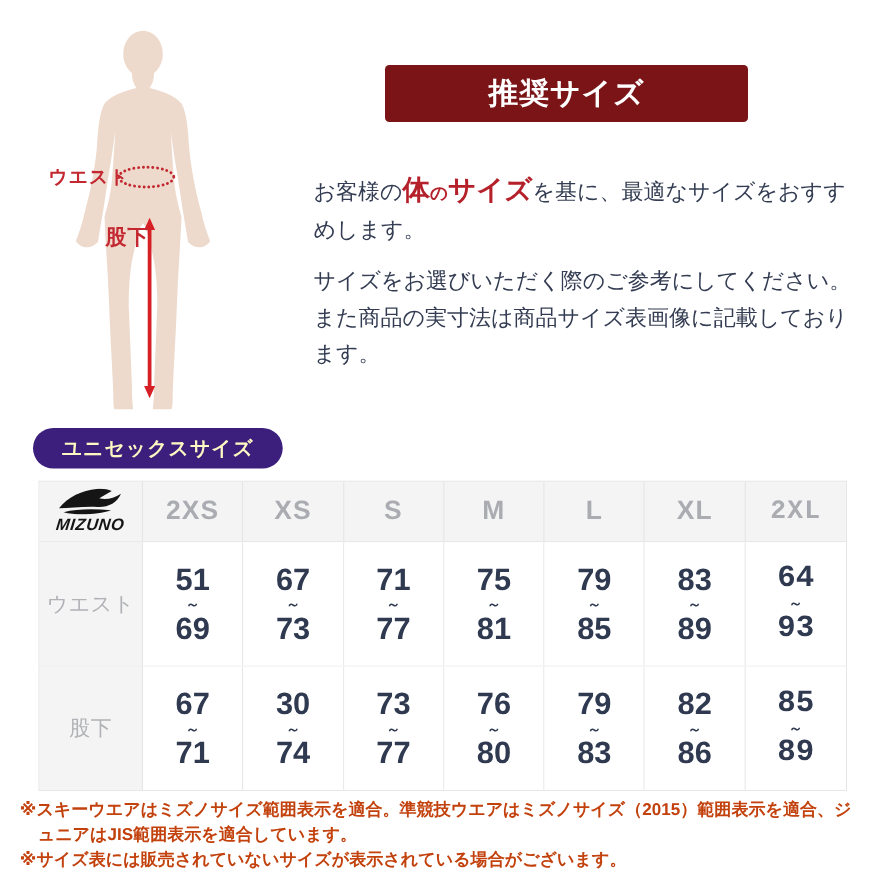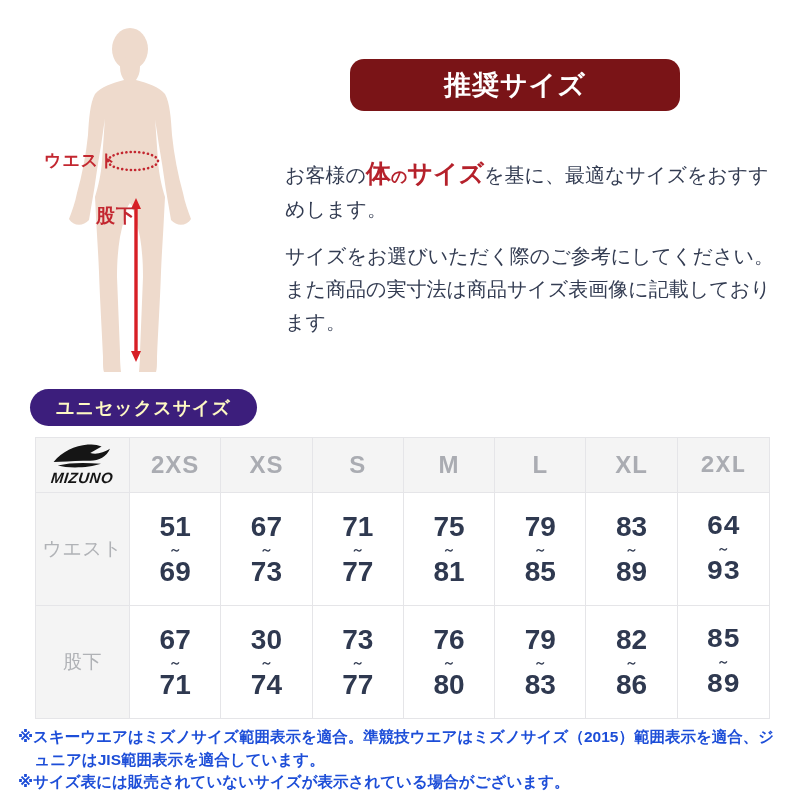--- a/index.html
+++ b/index.html
@@ -7,21 +7,21 @@
         font-family:"Liberation Sans","DejaVu Sans",sans-serif;color:#333c52;}
 
   
   .figure-svg{position:absolute;left:64px;top:27px;width:132px;height:350px;}
   .measure-label{position:absolute;color:#c32730;font-weight:700;}
   .waist-label{left:44px;top:149px;font-size:17px;letter-spacing:1px;}
   .inseam-label{left:96px;top:203px;font-size:19px;letter-spacing:1px;}
 
   
   .title-banner{position:absolute;left:350px;top:59px;width:330px;height:52px;
-    background:#7a1417;border-radius:14px;display:flex;align-items:center;justify-content:center;
+    background:#7a1417;border-radius:4px;display:flex;align-items:center;justify-content:center;
     color:#fff;font-weight:700;}
   .title-main{font-size:27px;letter-spacing:1px;}
   .title-sub{font-size:22px;}
 
   
   .intro{position:absolute;left:285px;top:143px;width:500px;font-size:20px;line-height:33px;
          color:#333c52;font-weight:500;}
   .intro p{margin:14px 0 4px 0;}
   .em-red{color:#b5212b;font-weight:700;font-size:25px;}
   .em-red-small{color:#b5212b;font-weight:600;font-size:16px;}
@@ -47,21 +47,21 @@
                   letter-spacing:0.5px;}
   .num-cell{flex-direction:column;background:#fff;}
   .num{font-size:28px;font-weight:700;color:#2f3950;line-height:1.05;}
   .tilde{font-size:13px;font-weight:700;color:#2f3950;line-height:1;margin:1px 0;}
   .logo-cell{flex-direction:column;background:#f4f4f4;}
   .brand-word{font-size:15px;font-weight:800;font-style:italic;color:#151515;
               letter-spacing:0.5px;transform:skewX(-6deg);margin-top:1px;}
 
   
   .notes{position:absolute;left:18px;top:726px;width:766px;font-size:15.5px;line-height:22.5px;
-         color:#1d4ed8;font-weight:600;}
+         color:#c2410c;font-weight:600;}
   .note{padding-left:1.05em;text-indent:-1.05em;margin:0;}
 </style>
 </head>
 <body>
 
 <div class="page">
 
   <svg class="figure-svg" viewBox="0 0 130 350">
     <g fill="#eedacc">
       <ellipse cx="65" cy="22" rx="18" ry="21"></ellipse>

